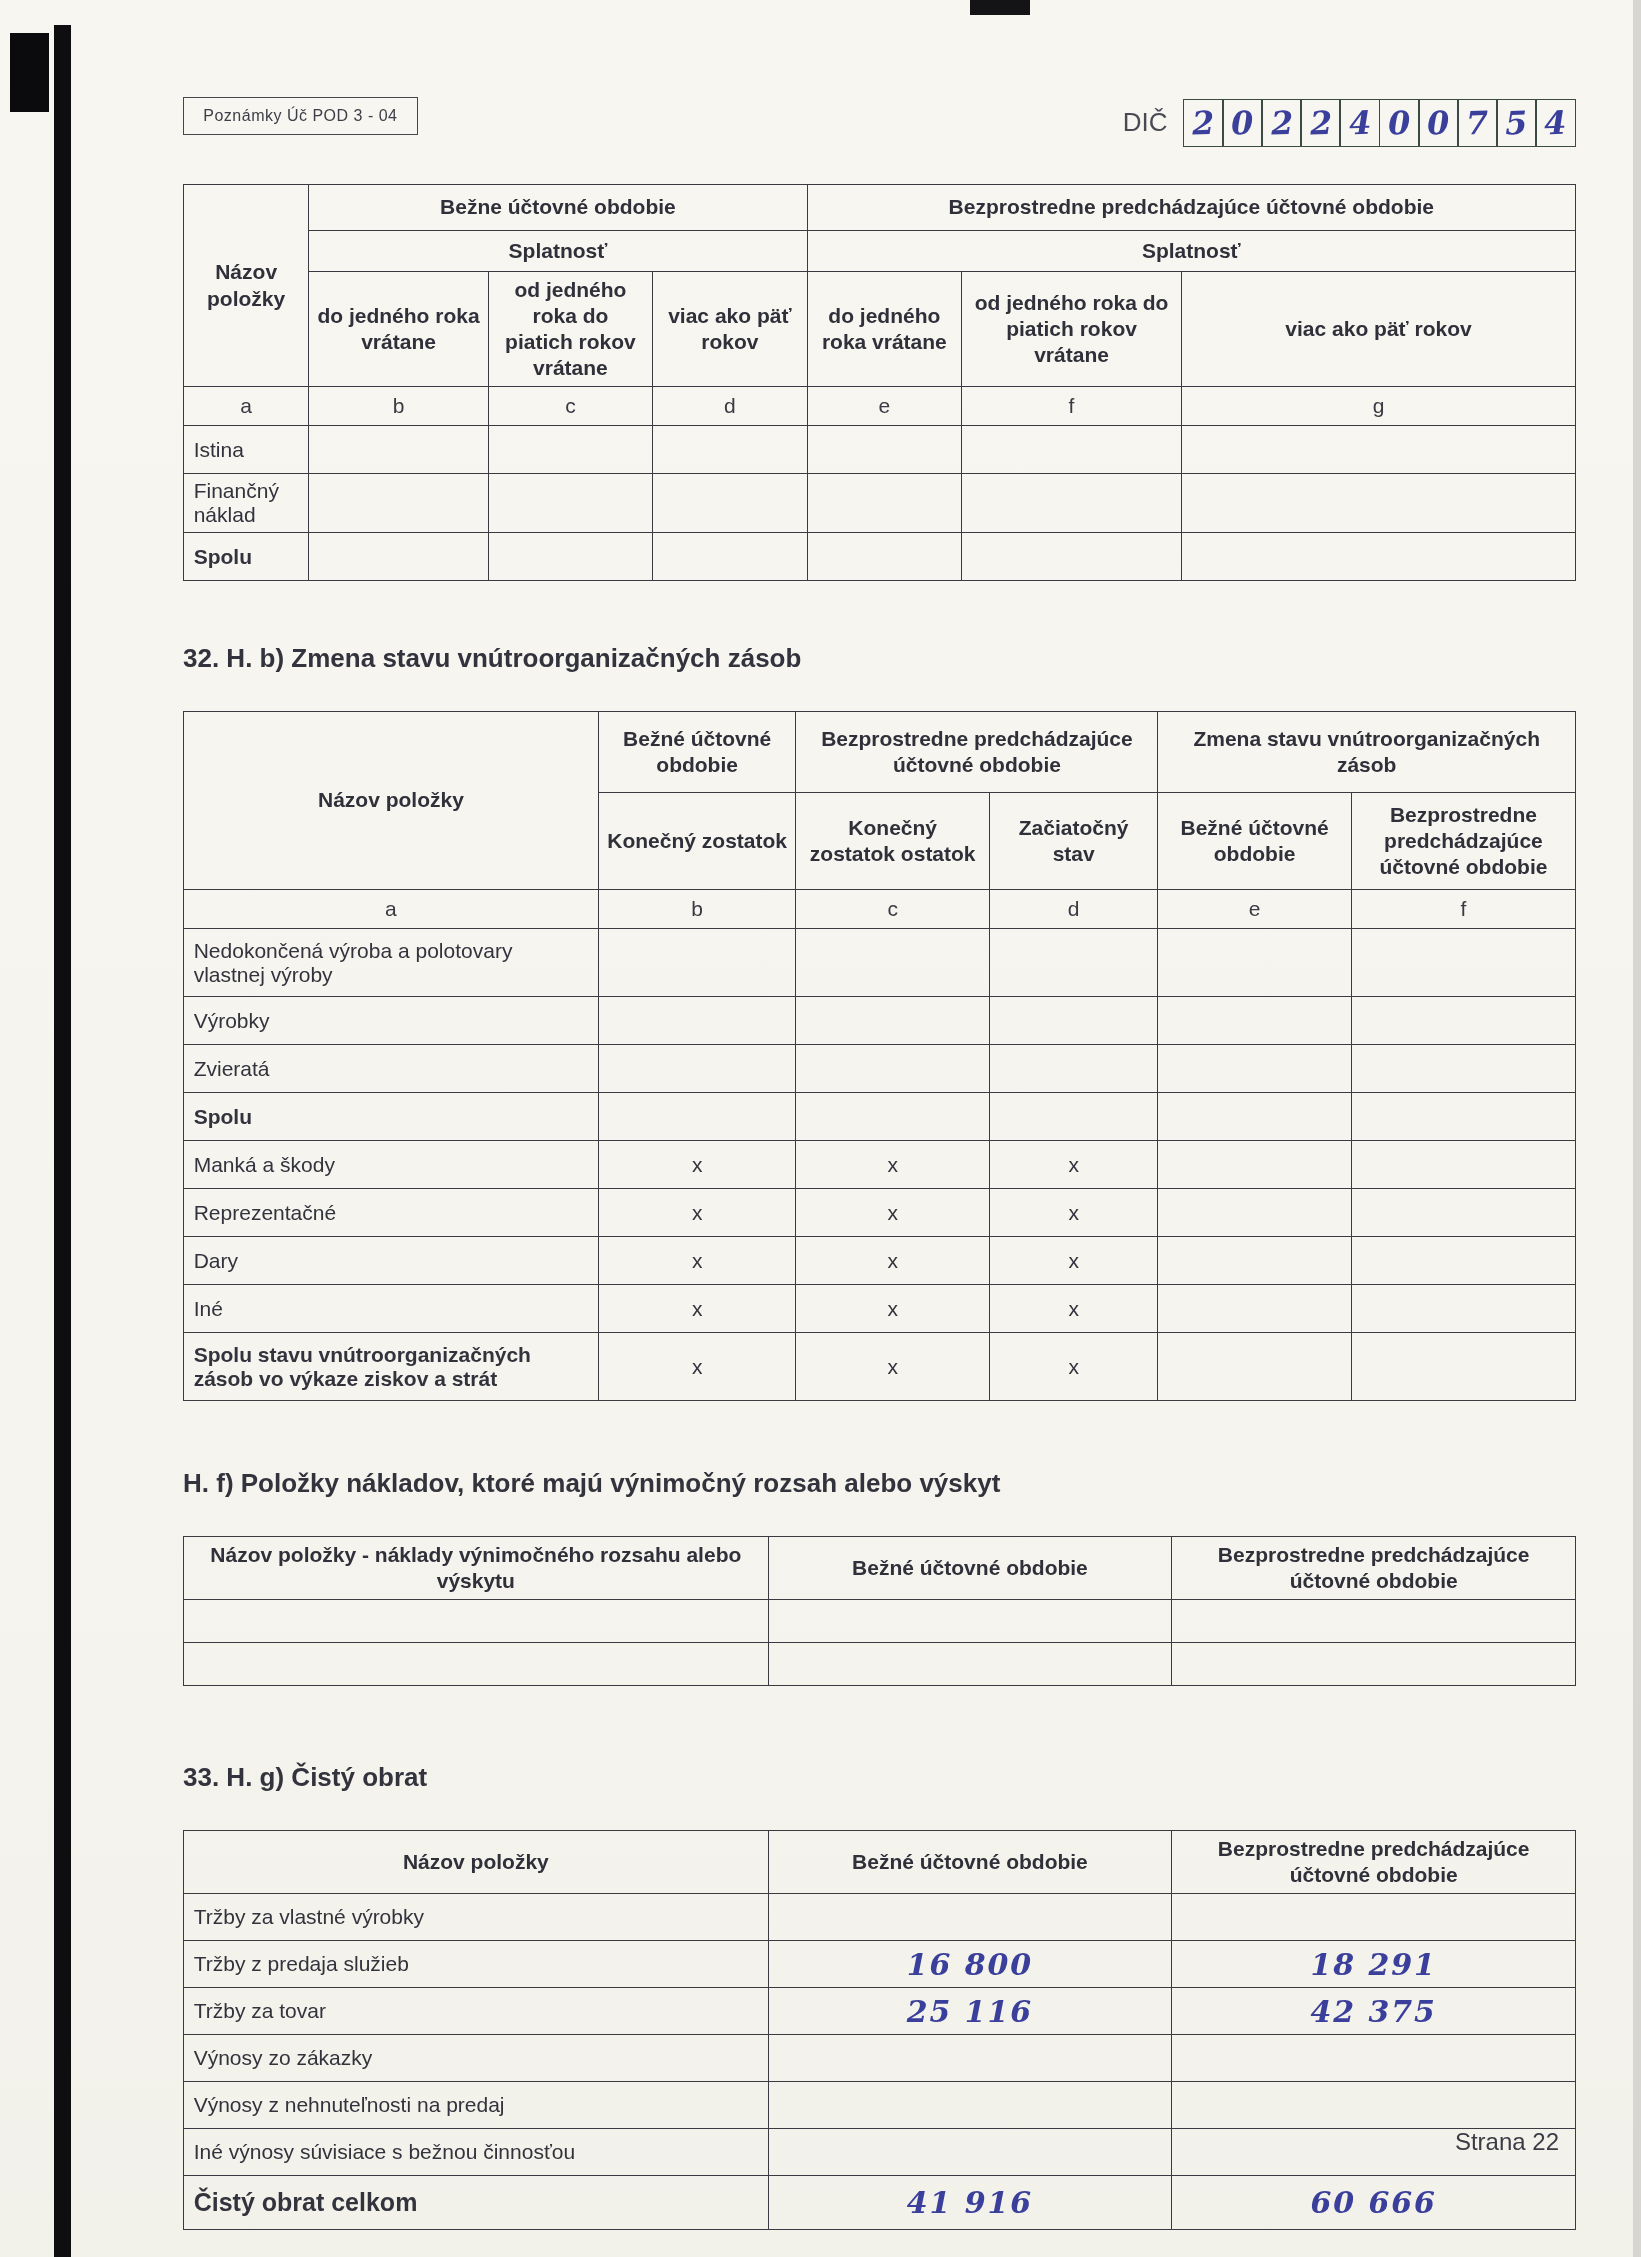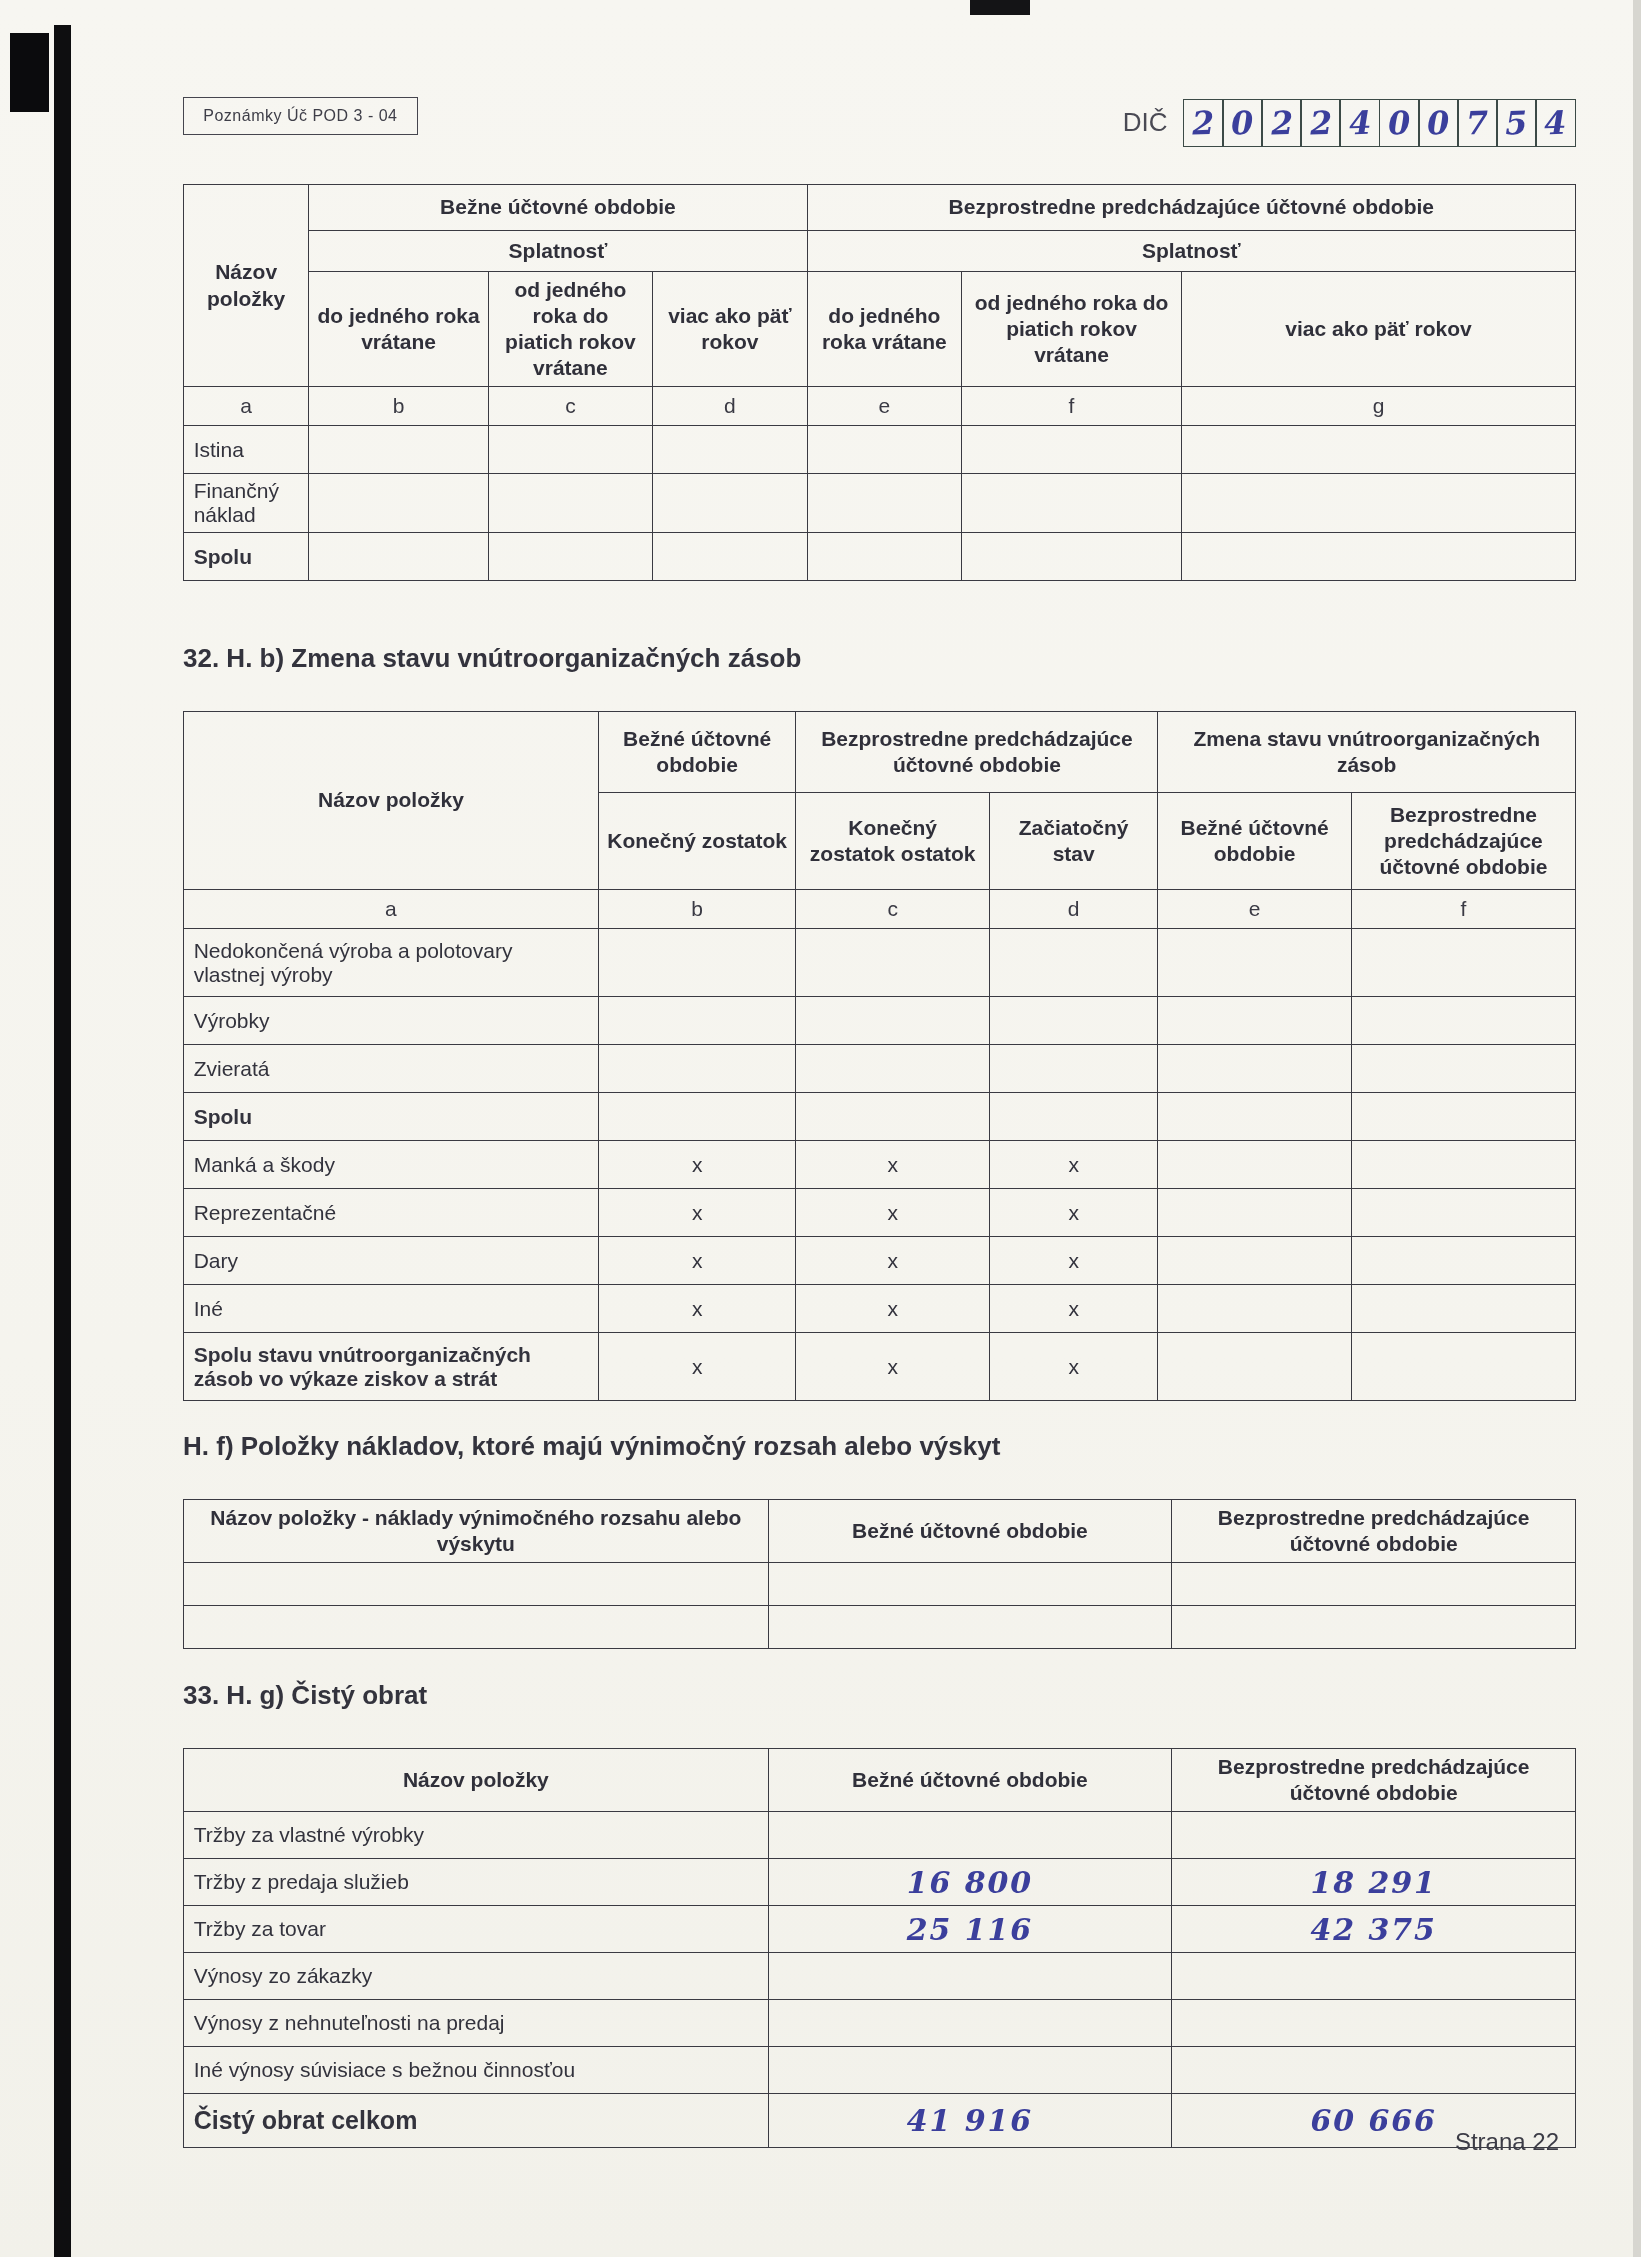--- a/index.html
+++ b/index.html
@@ -33,22 +33,22 @@
 
   .hand {
     font-family:"DejaVu Serif", serif; font-style:italic; font-weight:bold;
     color:#3b3f9c; font-size:30px; letter-spacing:1.9px; white-space:nowrap;
   }
   .dic-cell .hand { font-size:32px; letter-spacing:0; transform:rotate(-2deg); }
 
   .sec-title { font-size:26px; font-weight:bold; color:#33333d; }
   .t31-title { margin-top:56px; }
   .t32-title { margin-top:62px; }
-  .hf-title  { margin-top:30px; }
-  .t33-title { margin-top:31px; }
+  .hf-title  { margin-top:67px; }
+  .t33-title { margin-top:76px; }
 
   table { width:100%; border-collapse:collapse; table-layout:fixed; margin-top:37px; }
   th, td { border:1.9px solid #3a3a42; vertical-align:middle; }
   th { font-weight:bold; font-size:21px; padding:4.8px 7.7px; color:#30303a; line-height:1.25; }
   td { font-size:21px; padding:4.8px 9.7px; color:#33333d; }
   td.lbl { text-align:left; }
   td.ctr { text-align:center; }
   tr.letters td { text-align:center; height:39px; padding:1.9px; font-size:21px; color:#3a3a44; }
   tr.bold-row td { font-weight:bold; }
 

